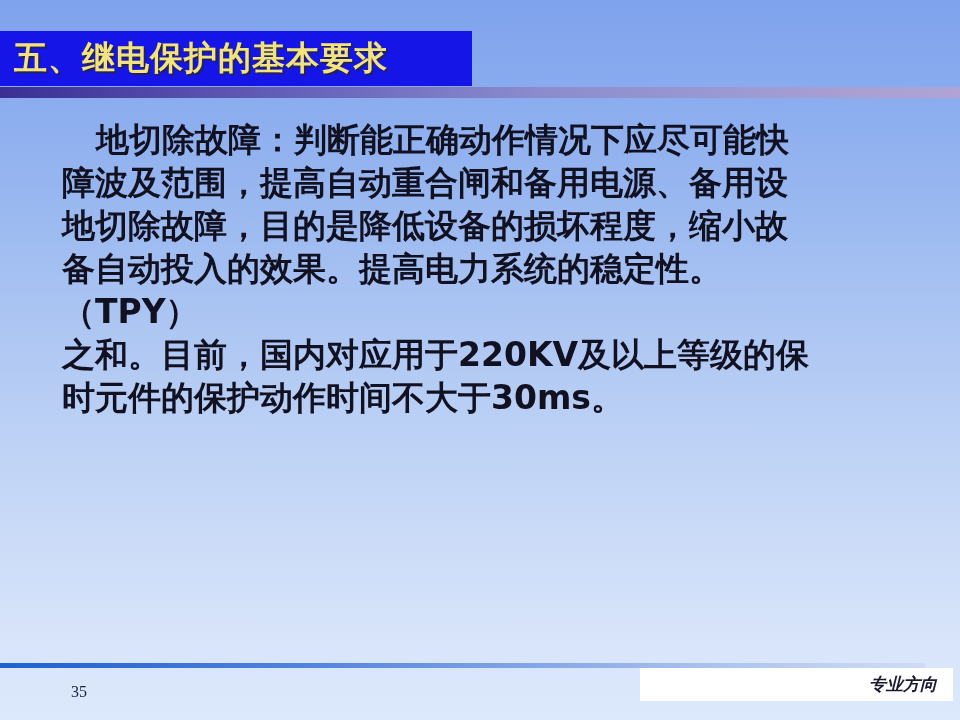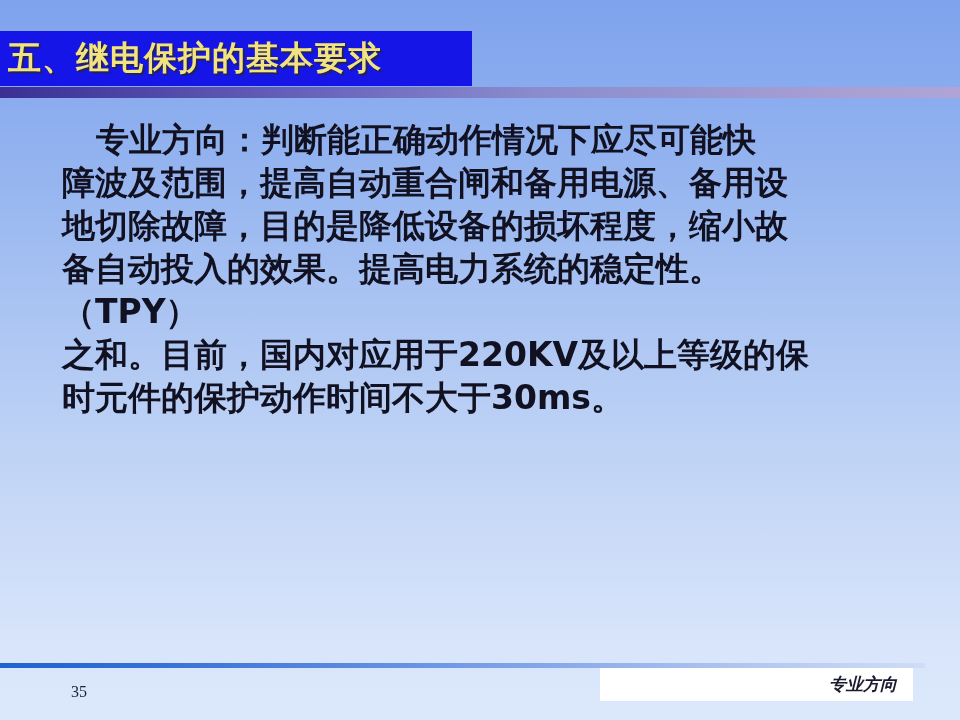--- a/index.html
+++ b/index.html
@@ -39,21 +39,21 @@
     background: #1515e8;
     display: flex;
     align-items: center;
   }
   #title-text {
     font-family: "DejaVu Sans", "Liberation Sans", sans-serif;
     font-size: 33px;
     font-weight: bold;
     color: #f2e37e;
     letter-spacing: 1px;
-    padding-left: 8px;
+    padding-left: 14px;
     text-shadow: 2px 2px 0 #21215c, 1px 1px 0 #21215c;
     white-space: nowrap;
   }
   #title-underbar {
     position: absolute;
     left: 0;
     top: 87px;
     width: 960px;
     height: 11px;
     background: linear-gradient(to right,
@@ -119,21 +119,21 @@
     position: absolute;
     left: 71px;
     top: 683px;
     font-family: Liberation Serif, serif;
     font-size: 16px;
     color: #15213f;
     line-height: 18px;
   }
   #footer-box {
     position: absolute;
-    left: 600px;
+    left: 640px;
     top: 668px;
     width: 313px;
     height: 33px;
     background: #ffffff;
     display: flex;
     align-items: center;
     justify-content: flex-end;
   }
   #footer-brand {
     font-family: "DejaVu Sans", "Liberation Sans", sans-serif;
@@ -151,21 +151,21 @@
 <div id="slide">
 
   <div id="title-bar">
     <span id="title-text">五、继电保护的基本要求</span>
   </div>
   <div id="title-underbar"></div>
 
   <div id="content">
 
 
-    <div class="body-line indent">专业方向：判断能正确动作情况下应尽可能快</div>
+    <div class="body-line indent">地切除故障：判断能正确动作情况下应尽可能快</div>
     <div class="body-line">障波及范围，提高自动重合闸和备用电源、备用设</div>
     <div class="body-line">地切除故障，目的是降低设备的损坏程度，缩小故</div>
     <div class="body-line">备自动投入的效果。提高电力系统的稳定性。</div>
     <div class="body-line">（TPY）</div>
 
     <div class="body-line">之和。目前，国内对应用于220KV及以上等级的保</div>
     <div class="body-line">时元件的保护动作时间不大于30ms。</div>
 
   </div>
 

